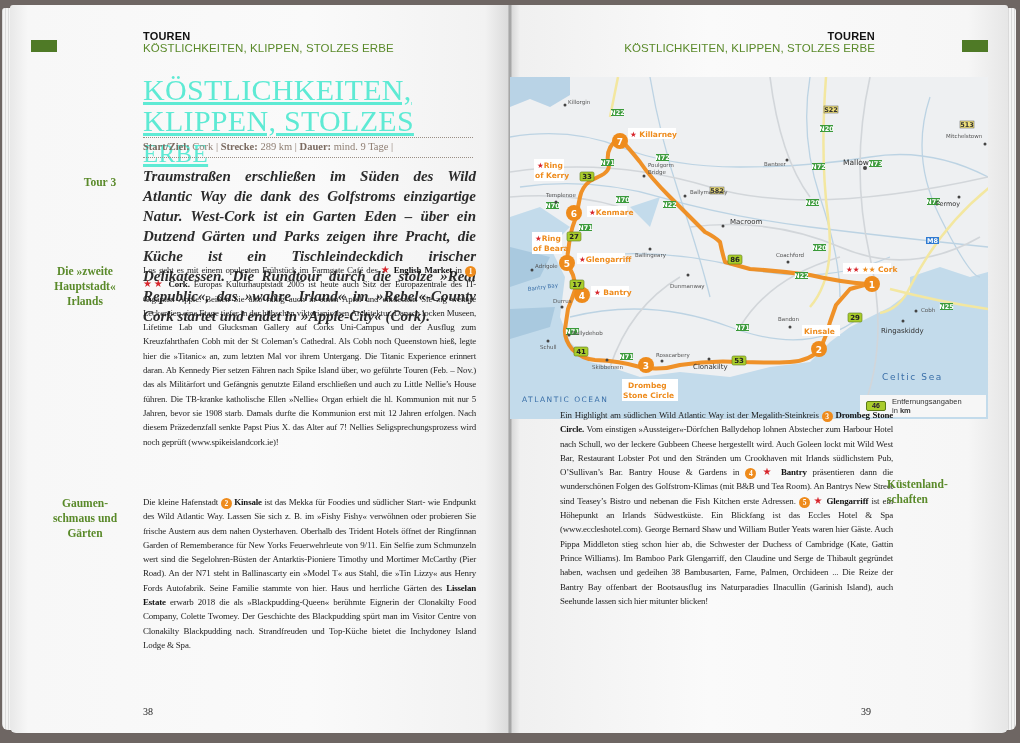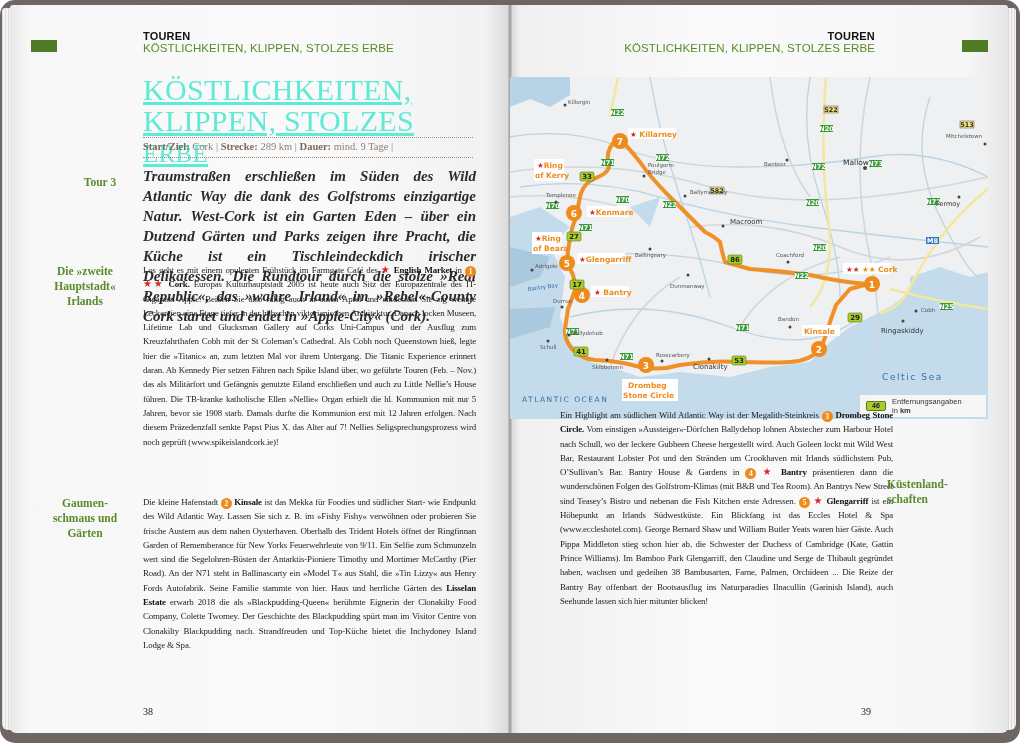--- a/index.html
+++ b/index.html
@@ -1,19 +1,19 @@
 <!DOCTYPE html>
 <html><head>
 <meta charset="utf-8">
 <style>
   * { box-sizing: border-box; margin: 0; padding: 0; }
   html, body { width: 1020px; height: 743px; overflow: hidden; background: #ffffff; }
   body { position: relative; font-family: "Liberation Sans", sans-serif; color: #1a1a1a; }
 
-  .book { position: absolute; left: 0; top: 0; width: 1020px; height: 743px; background: #6e6663; border-radius: 15px; }
+  .book { position: absolute; left: 0; top: 0; width: 1020px; height: 743px; background: #6e6663; }
   .page { position: absolute; background: #f9f9f9; overflow: hidden; }
   .page-left { left: 10px; top: 5px; width: 500px; height: 728px;
     background: linear-gradient(to right, #e8e8e8 0px, #f7f7f7 18px, #fafafa 60%, #f2f2f2 95%, #d9d9d9 100%);
     border-radius: 3px 0 0 6px; }
   .page-right { left: 510px; top: 5px; width: 498px; height: 728px;
     background: linear-gradient(to right, #d4d4d4 0px, #f0f0f0 10px, #fafafa 40%, #f6f6f6 92%, #e6e6e6 100%);
     border-radius: 0 3px 6px 0; }
   .page-stack-l { position:absolute; left:2px; top:8px; width:10px; height:722px;
     background: repeating-linear-gradient(to right, #dcdcdc 0 1px, #f4f4f4 1px 3px); border-radius: 3px 0 0 6px;}
   .page-stack-r { position:absolute; left:1006px; top:8px; width:10px; height:722px;

